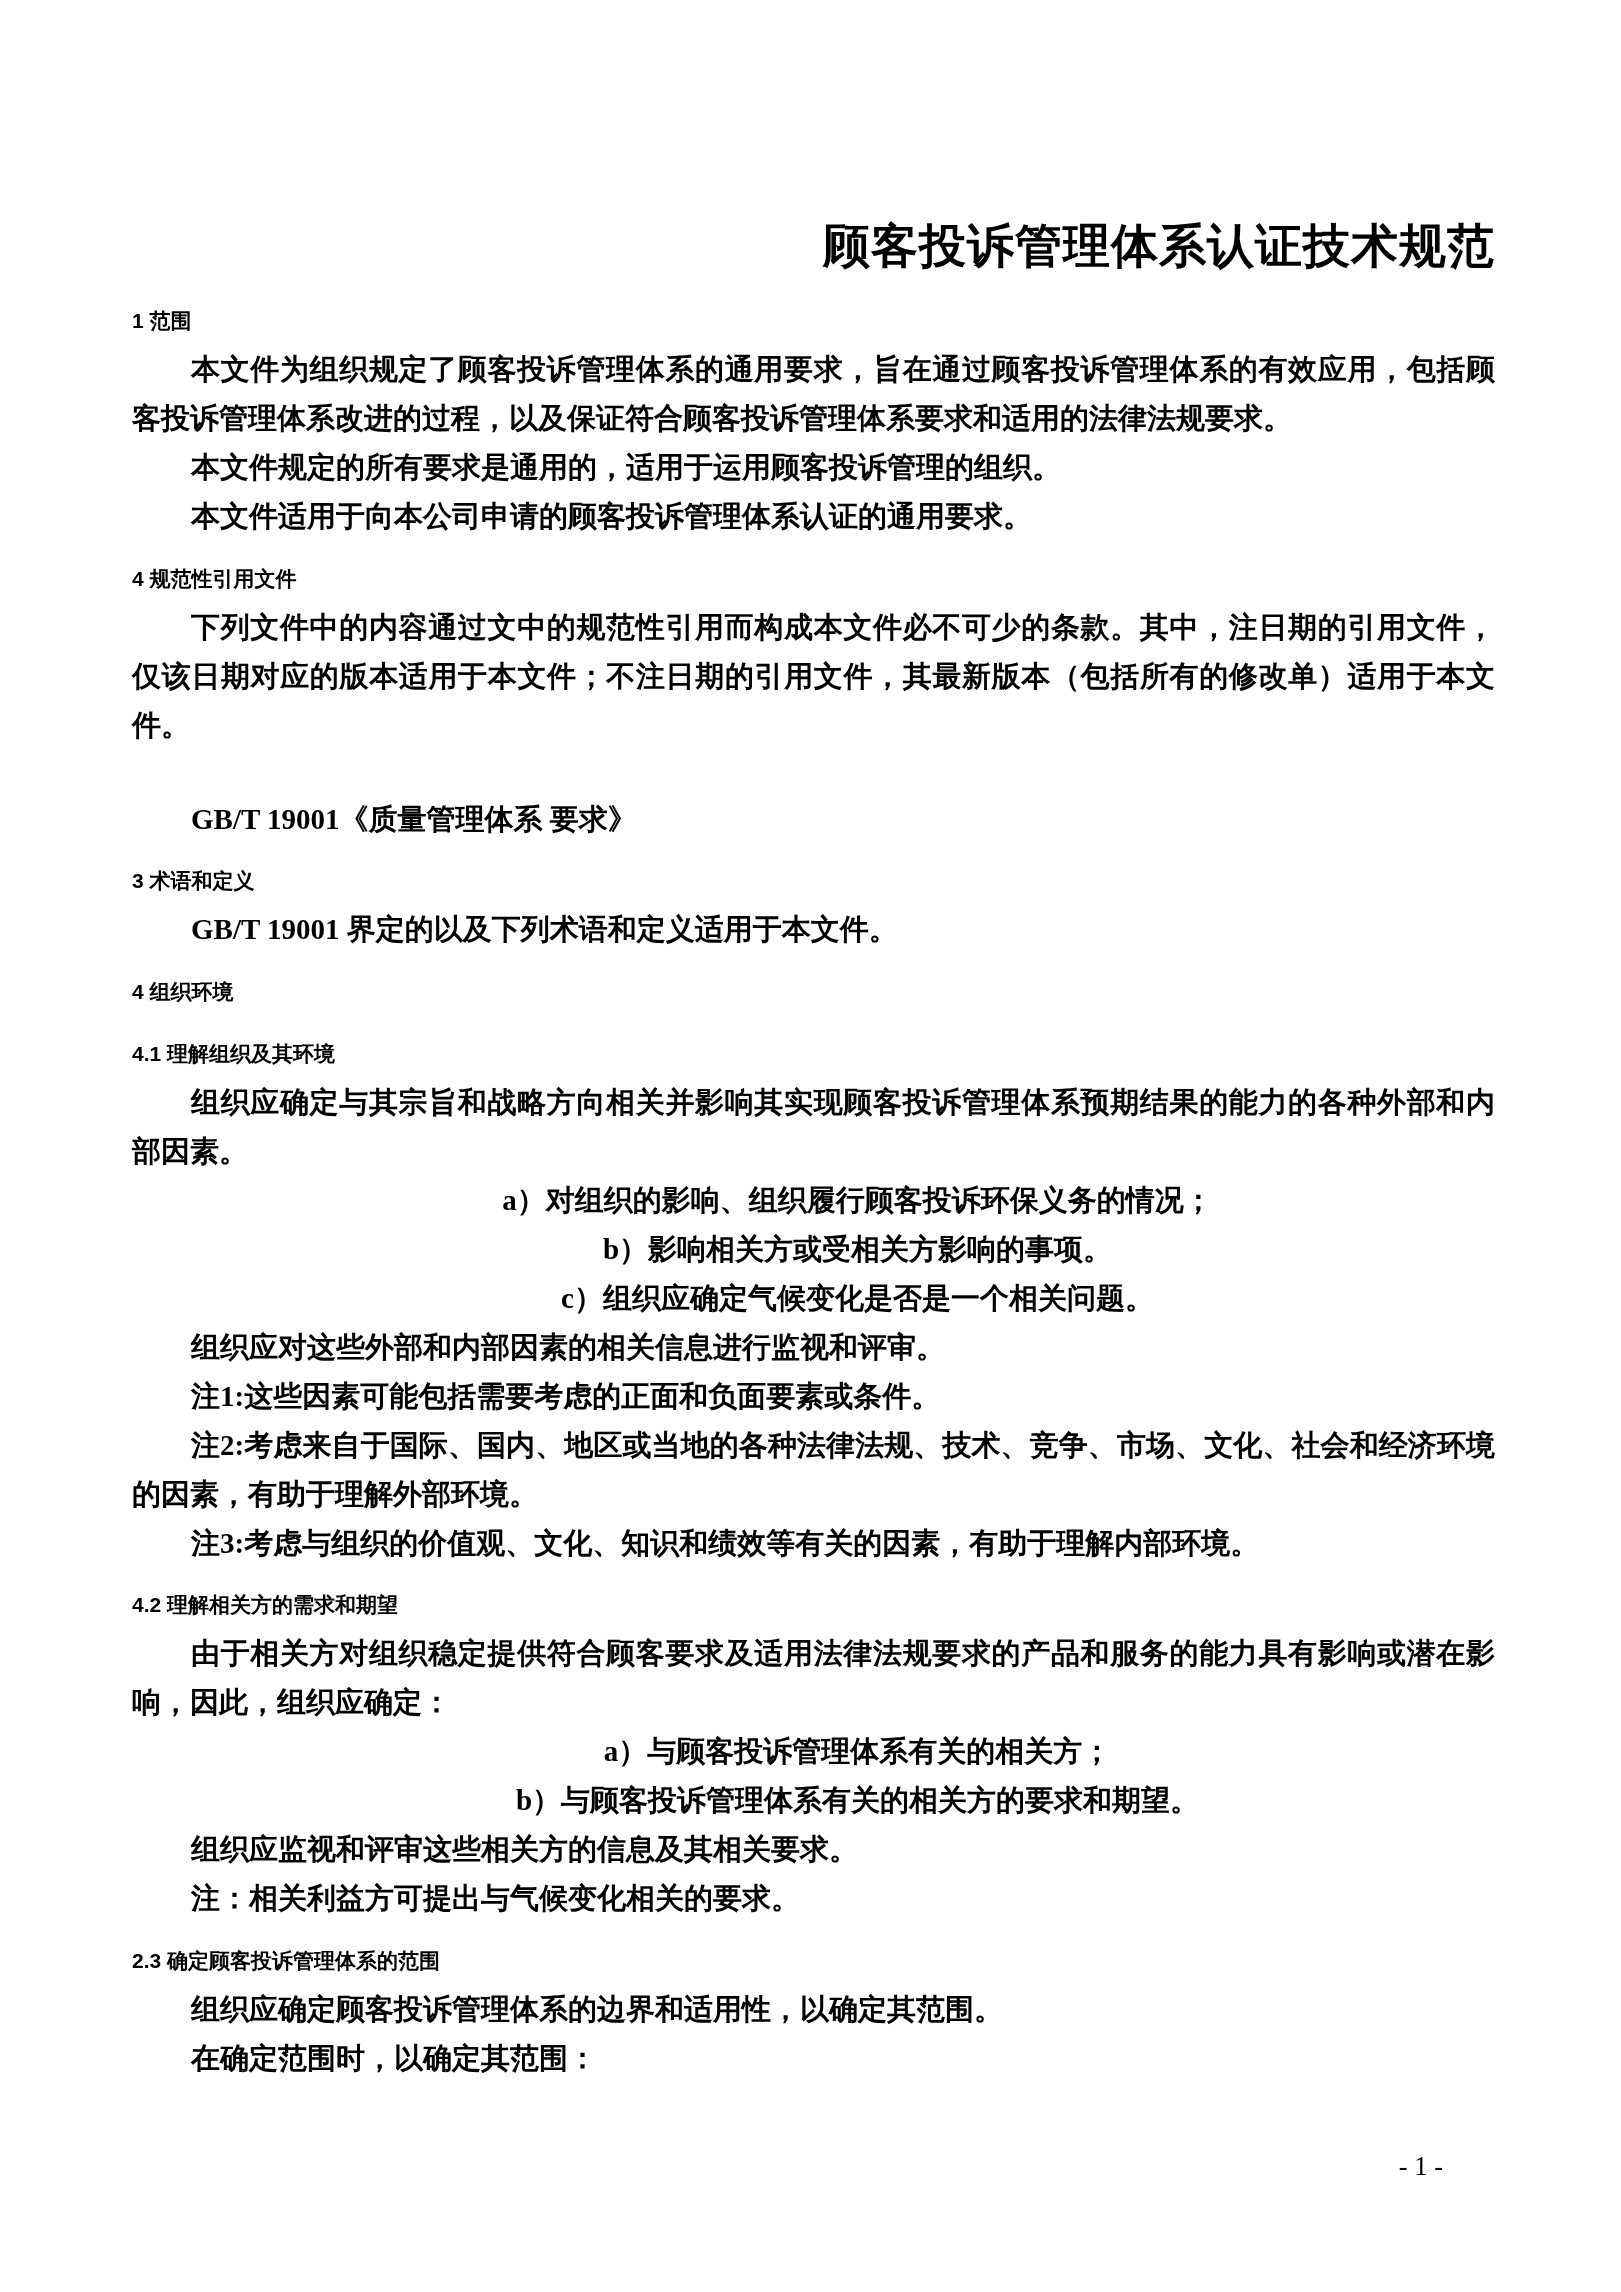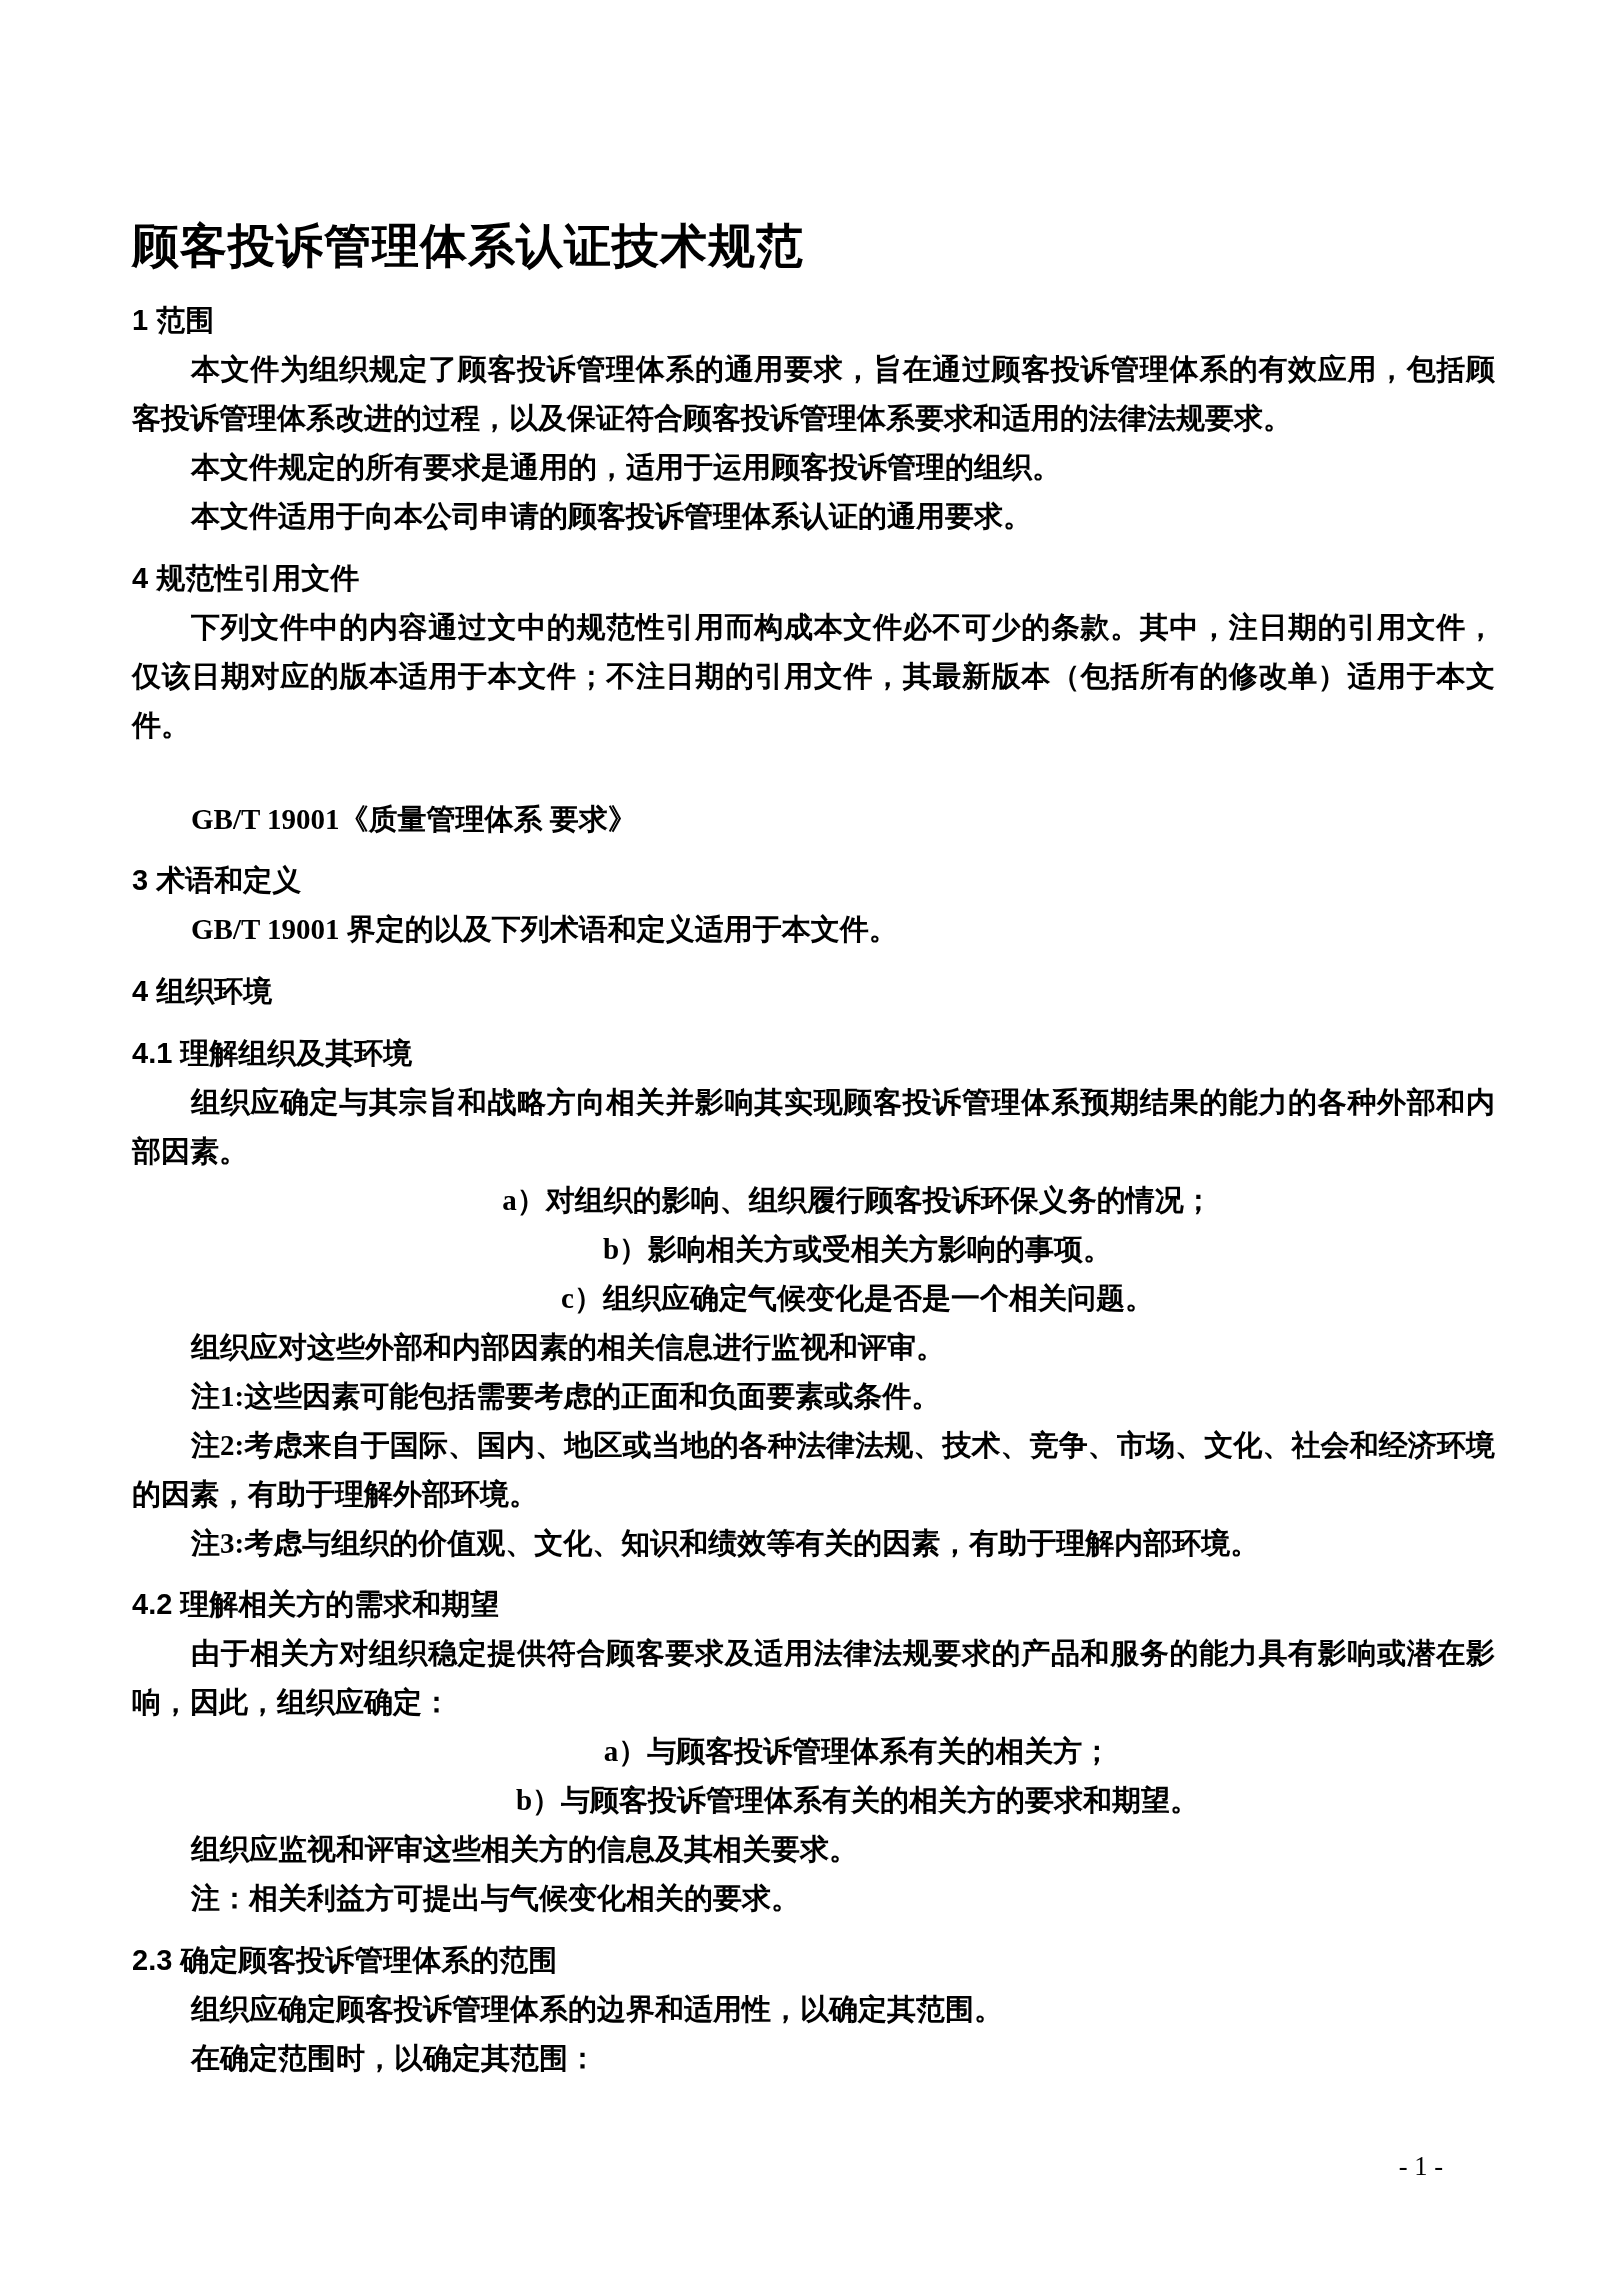--- a/index.html
+++ b/index.html
@@ -15,36 +15,36 @@
     color: #000000;
     font-family: "Liberation Serif", "DejaVu Serif", serif;
     font-size: 29px;
     overflow: hidden;
   }
   .content {
     padding: 218px 126px 0 132px; 
   }
   .doc-title {
     margin: 0 0 21.6px 0;
-    text-align: left;
+    text-align: right;
     font-size: 47px;
     font-weight: bold;
     line-height: 1.2;
     font-family: "Liberation Serif", "DejaVu Serif", serif;
     letter-spacing: 1px;
   }
   .blk {
     margin: 0;
     line-height: 49px;
     font-weight: bold;
   }
   .heading {
     font-family: "Liberation Sans", "DejaVu Sans", sans-serif;
     font-weight: bold;
-    font-size: 29px;
+    font-size: 21px;
     margin-top: 12.7px;
   }
   .para, .note {
     text-indent: 59px;
     text-align: justify;
   }
   .list-item {
     padding-left: 88px;
     text-align: center;
   }

